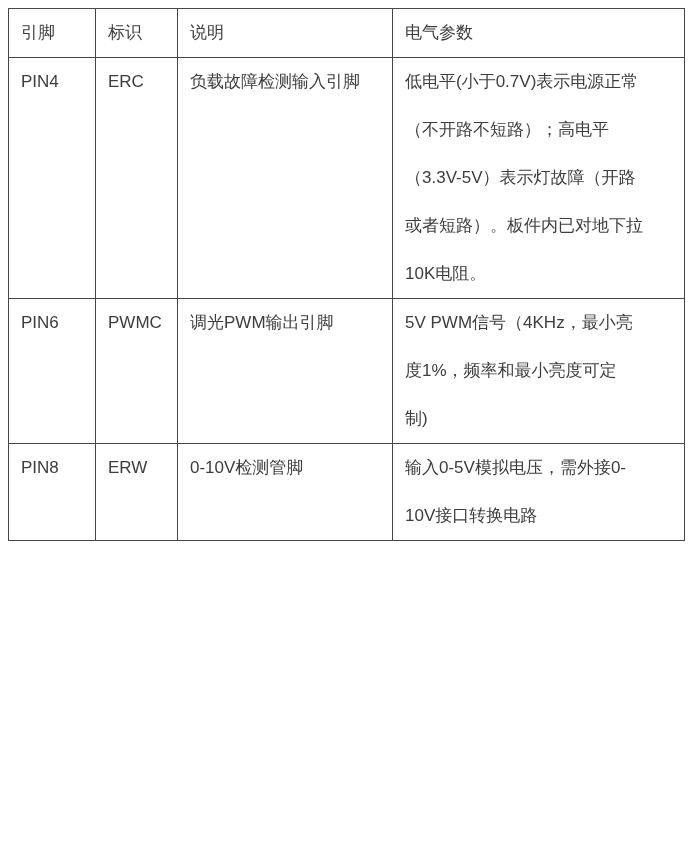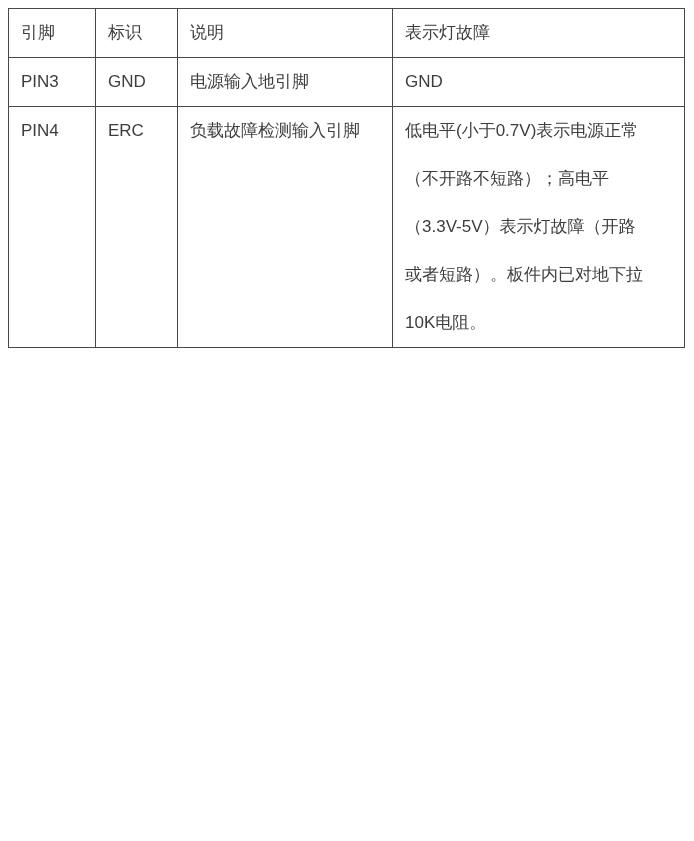--- a/index.html
+++ b/index.html
@@ -53,36 +53,45 @@
       <col style="width:87px">
       <col style="width:82px">
       <col style="width:215px">
       <col style="width:292px">
     </colgroup>
     <thead>
       <tr>
         <th>引脚</th>
         <th>标识</th>
         <th>说明</th>
-        <th>表示灯故障</th>
+        <th>电气参数</th>
       </tr>
     </thead>
     <tbody>
 
-        <tr>
-          <td>PIN3</td>
-          <td>GND</td>
-          <td>电源输入地引脚</td>
-          <td>GND</td>
-        </tr>
         <tr>
           <td>PIN4</td>
           <td>ERC</td>
           <td>负载故障检测输入引脚</td>
           <td>低电平(小于0.7V)表示电源正常
 （不开路不短路）；高电平
 （3.3V-5V）表示灯故障（开路
 或者短路）。板件内已对地下拉
 10K电阻。</td>
         </tr>
+        <tr>
+          <td>PIN6</td>
+          <td>PWMC</td>
+          <td>调光PWM输出引脚</td>
+          <td>5V PWM信号（4KHz，最小亮
+度1%，频率和最小亮度可定
+制)</td>
+        </tr>
+        <tr>
+          <td>PIN8</td>
+          <td>ERW</td>
+          <td>0-10V检测管脚</td>
+          <td>输入0-5V模拟电压，需外接0-
+10V接口转换电路</td>
+        </tr>
       </tbody>
   </table>
 </div>
 
 </body></html>

